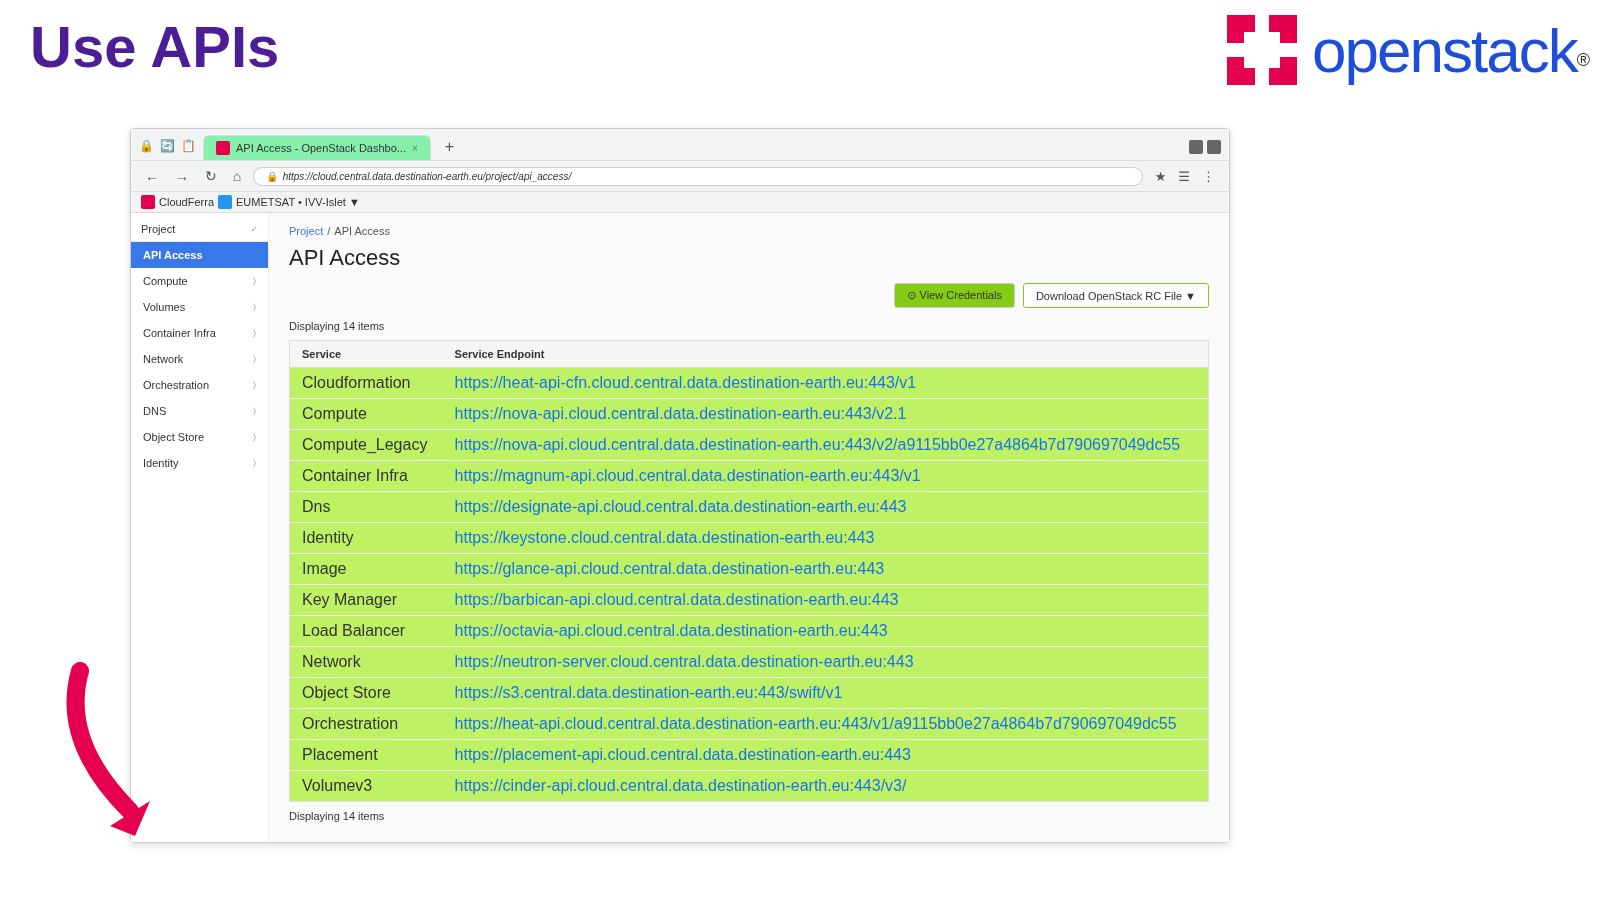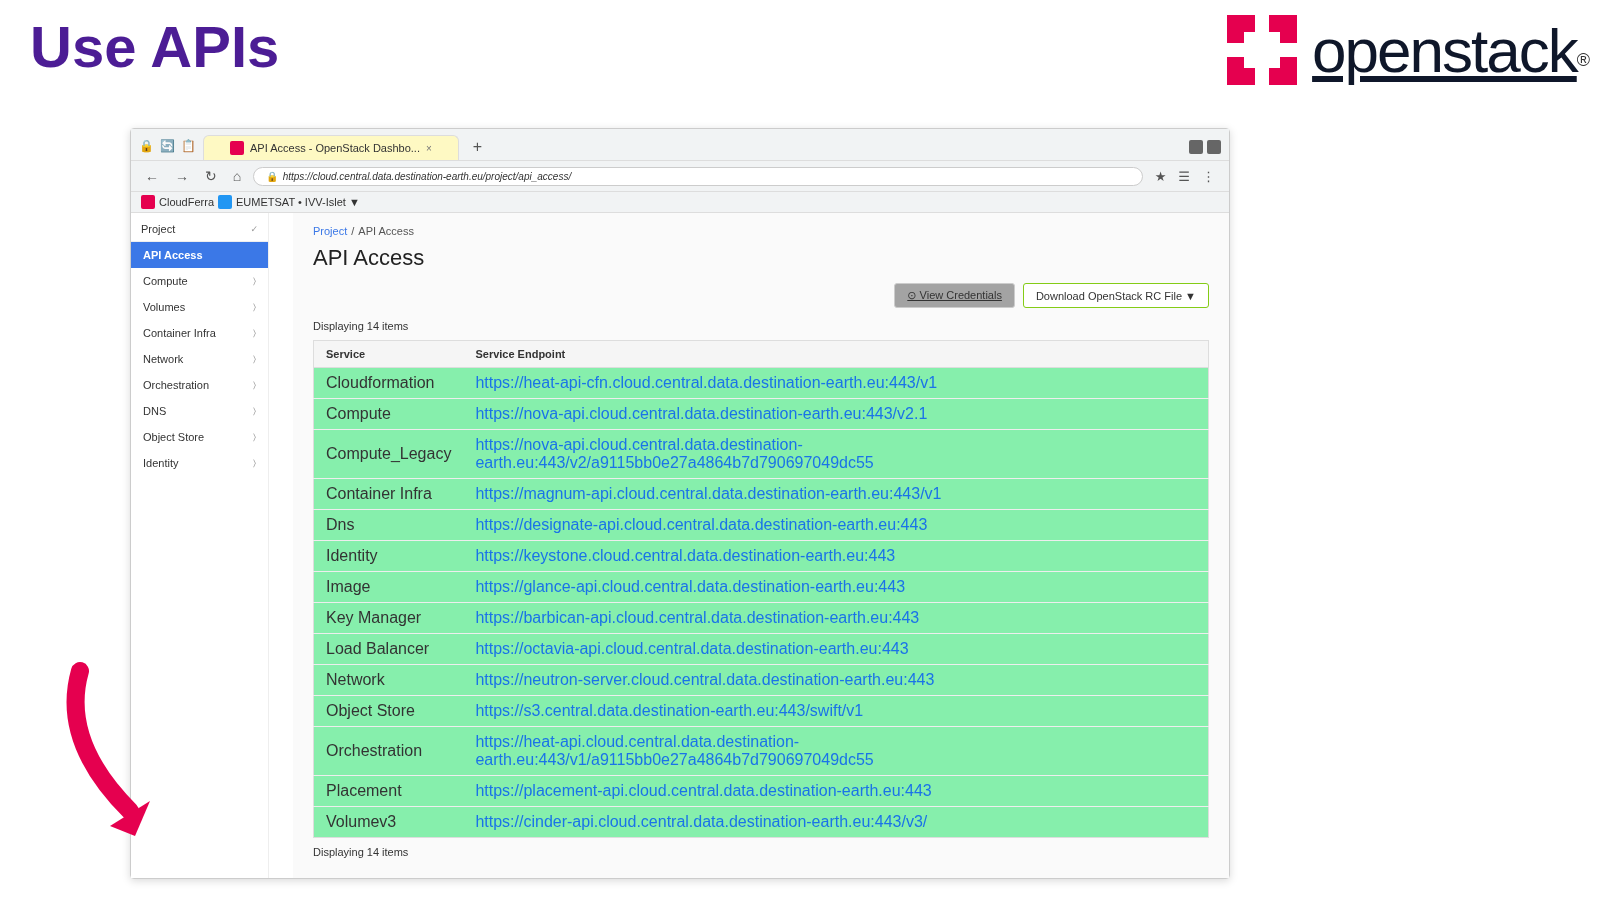--- a/index.html
+++ b/index.html
@@ -61,25 +61,25 @@
       padding-bottom: 6px;
     }
     .browser-icon-btn {
       width: 16px; height: 16px;
       display: flex; align-items: center; justify-content: center;
       cursor: pointer;
       color: #555;
       font-size: 12px;
     }
     .tab {
-      background: #fef9c3;
+      background: #86efac;
       border: 1px solid #ddd;
       border-bottom: none;
       border-radius: 6px 6px 0 0;
-      padding: 5px 26px;
+      padding: 5px 12px;
       font-size: 11px;
       color: #333;
       display: flex;
       align-items: center;
       gap: 6px;
       min-width: 180px;
     }
     .tab-favicon { width: 14px; height: 14px; background: #e5004f; border-radius: 2px; flex-shrink: 0; }
     .tab-close { margin-left: auto; color: #777; font-size: 10px; cursor: pointer; }
     .tab-new { background: none; border: none; color: #555; font-size: 16px; padding: 0 8px 4px; cursor: pointer; }
@@ -125,21 +125,20 @@
       display: flex; align-items: center; gap: 4px;
       cursor: pointer; color: #333;
     }
     .bk-icon { width: 14px; height: 14px; background: #e5004f; border-radius: 2px; flex-shrink: 0; }
 
     
     .dashboard {
       display: flex;
       height: calc(100% - 86px);
       overflow: hidden;
-      gap: 24px;
     }
 
     
     .sidebar {
       width: 138px;
       background: #fff;
       border-right: 1px solid #eee;
       flex-shrink: 0;
       overflow-y: auto;
       padding-top: 4px;
@@ -203,35 +202,35 @@
       font-size: 11px;
       border-radius: 3px;
       cursor: pointer;
       border: 1px solid #ccc;
       background: #fff;
       color: #333;
       display: flex;
       align-items: center;
       gap: 4px;
     }
-    .btn-primary { background: #a3a3a3; border: 1px solid #ccc; text-decoration: underline; }
+    .btn-primary { background: #84cc16; border: 1px solid #ccc; }
     .btn-dropdown { background: #fff; border: 1px solid #84cc16; }
 
     .display-count {
       font-size: 11px;
       color: #333;
       margin-bottom: 8px;
     }
 
     
     .api-table {
       width: 100%;
       border-collapse: collapse;
       font-size: 11px;
-      background: #86efac;
+      background: #bef264;
       border: 1px solid #ddd;
     }
     .api-table th {
       text-align: left;
       padding: 7px 12px;
       background: #f5f5f5;
       border-bottom: 1px solid #ddd;
       font-weight: bold;
       color: #333;
       font-size: 11px;
@@ -261,21 +260,21 @@
 
 <div class="openstack-logo">
   <svg class="os-icon" viewBox="0 0 80 80" xmlns="http://www.w3.org/2000/svg">
     <rect x="5" y="5" width="28" height="28" fill="#e5004f"></rect>
     <rect x="47" y="5" width="28" height="28" fill="#e5004f"></rect>
     <rect x="5" y="47" width="28" height="28" fill="#e5004f"></rect>
     <rect x="47" y="47" width="28" height="28" fill="#e5004f"></rect>
     <rect x="22" y="22" width="36" height="36" fill="#fff"></rect>
   </svg>
   <div>
-    <span style="font-size:62px;font-weight:300;color:#0f172a;letter-spacing:-2px;text-decoration:underline;">openstack</span><span style="font-size:18px;vertical-align:super;color:#333;">®</span>
+    <span style="font-size:62px;font-weight:300;color:#1d4ed8;letter-spacing:-2px;">openstack</span><span style="font-size:18px;vertical-align:super;color:#333;">®</span>
   </div>
 </div>
 
 <div class="browser">
 
   <div class="browser-chrome">
     <div class="browser-icons">
       <div class="browser-icon-btn">🔒</div>
       <div class="browser-icon-btn">🔄</div>
       <div class="browser-icon-btn">📋</div>

